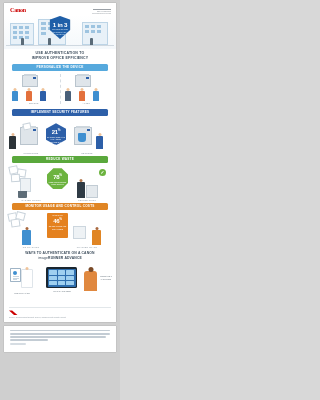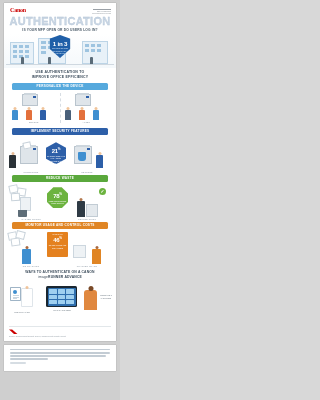--- a/index.html
+++ b/index.html
@@ -197,24 +197,20 @@
 
     <div class="hdr">
       <div class="canon-logo">Canon</div>
       <div class="hdr-right">
         <div class="bar"></div>
         <div class="tiny">SEE IMPOSSIBLE</div>
         <div class="tiny">BUSINESS SOLUTIONS</div>
       </div>
     </div>
 
-    <div class="title-wrap">
-      <div class="big-title">AUTHENTICATION</div>
-      <div class="subtitle">IS YOUR MFP OPEN OR DO USERS LOG IN?</div>
-    </div>
 
     <div class="hero">
       <div class="ground"></div>
 
       <div class="bldg" style="left:6px;width:22px;height:20px;">
         <div class="win" style="left:2px;top:2px;width:4px;height:3px;"></div>
         <div class="win" style="left:8px;top:2px;width:4px;height:3px;"></div>
         <div class="win" style="left:14px;top:2px;width:4px;height:3px;"></div>
         <div class="win" style="left:2px;top:7px;width:4px;height:3px;"></div>
         <div class="win" style="left:8px;top:7px;width:4px;height:3px;"></div>

